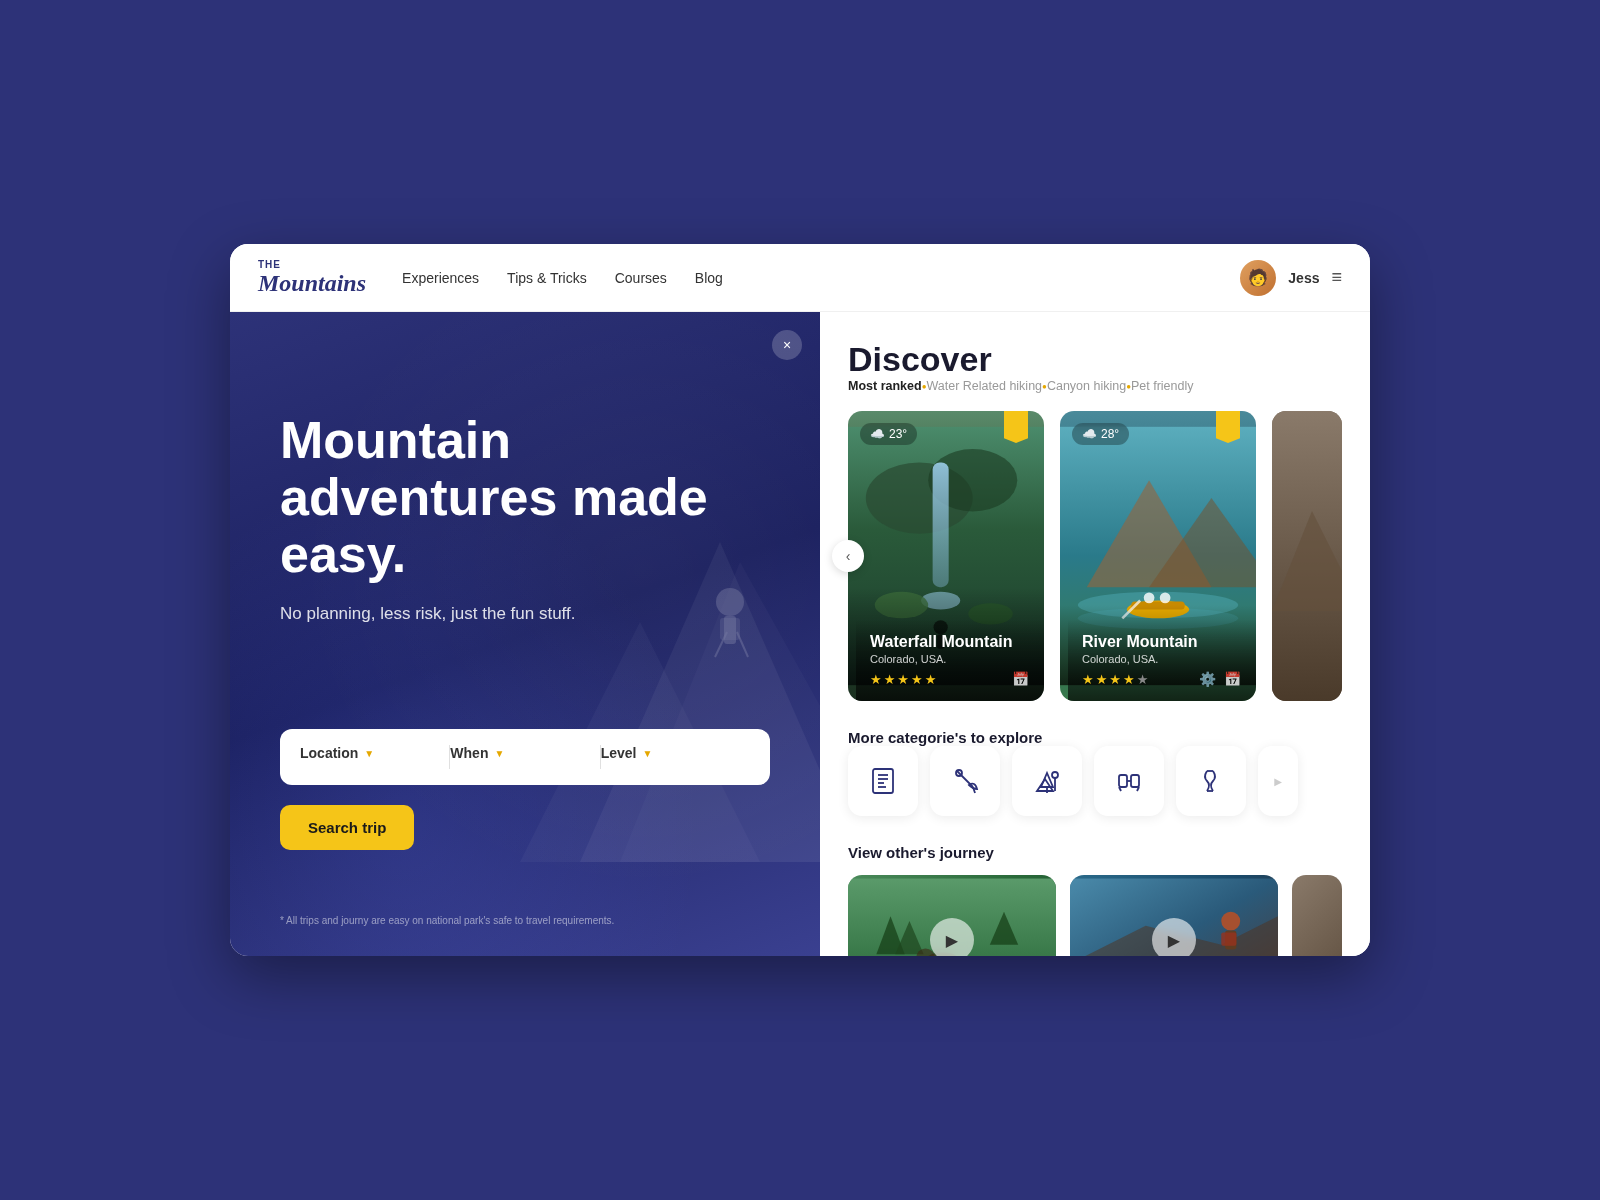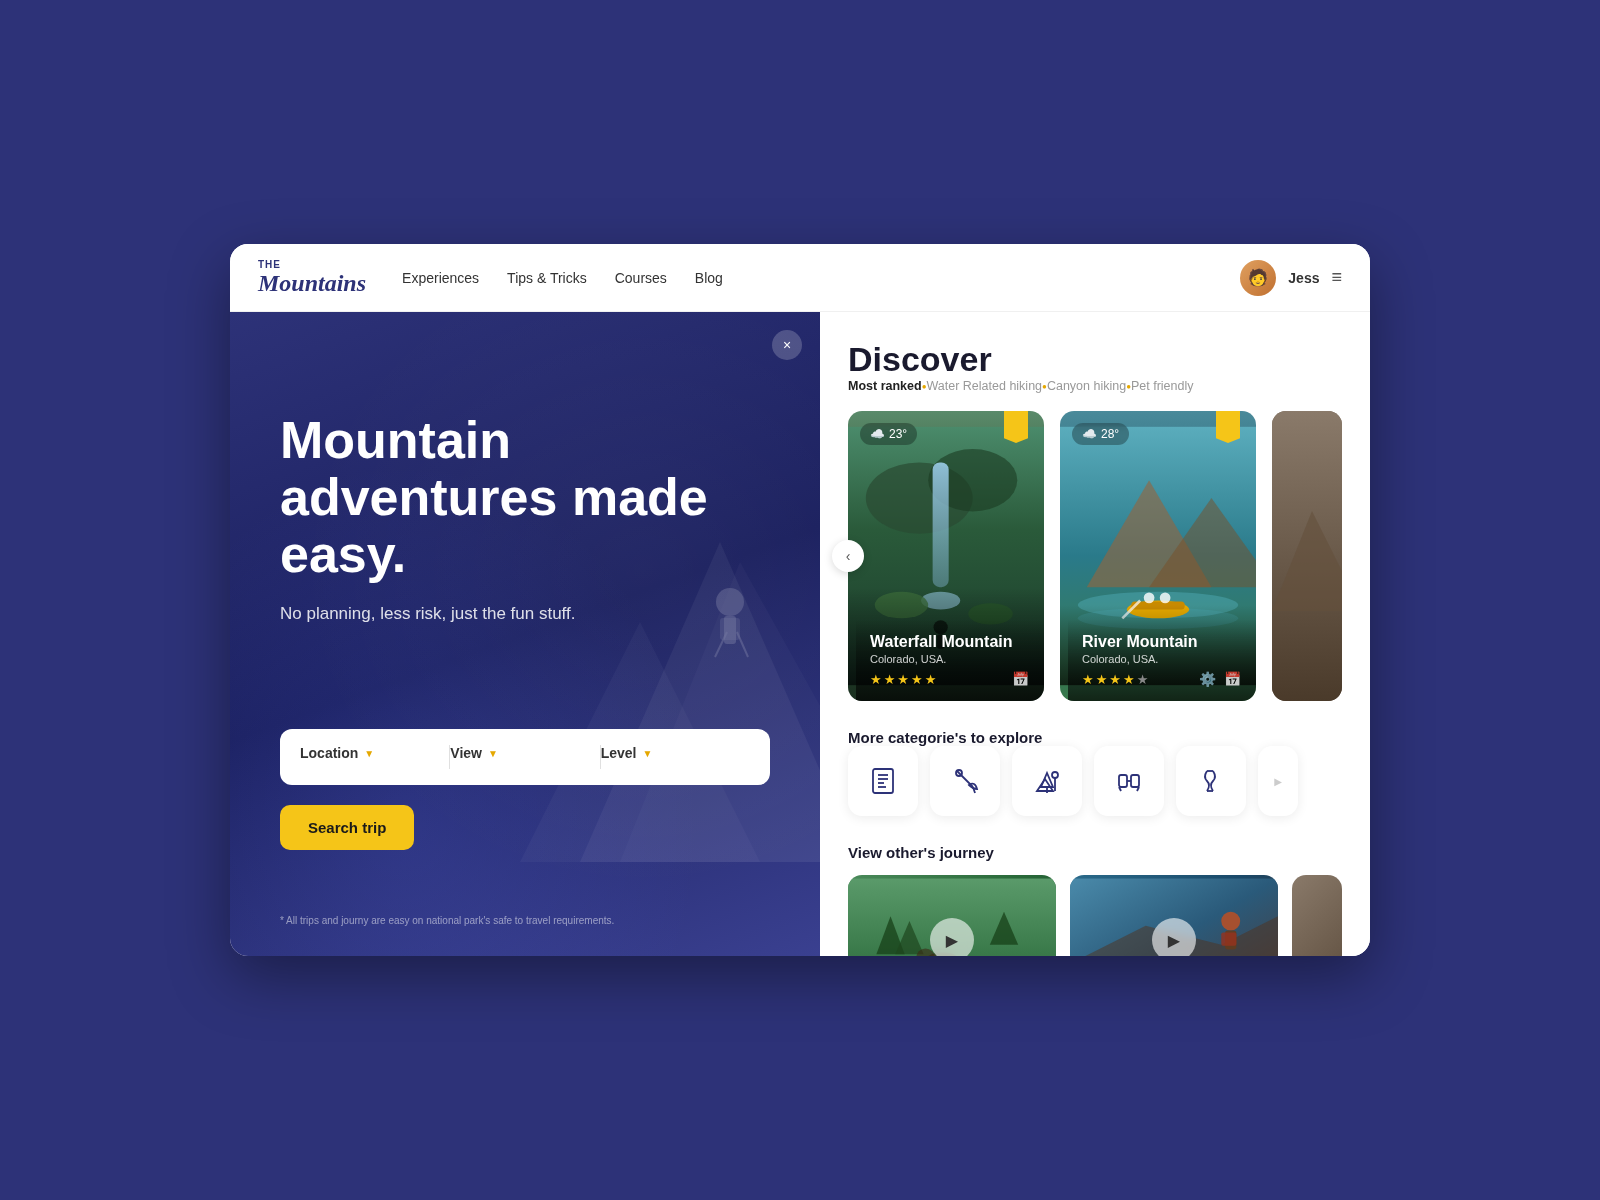--- a/index.html
+++ b/index.html
@@ -480,21 +480,21 @@
       </div>
 
       <div class="search-panel">
         <div class="search-bar">
           <div class="search-field">
             <span class="search-field-label">Location</span>
             <span class="chevron">▼</span>
           </div>
           <div class="field-divider"></div>
           <div class="search-field">
-            <span class="search-field-label">View</span>
+            <span class="search-field-label">When</span>
             <span class="chevron">▼</span>
           </div>
           <div class="field-divider"></div>
           <div class="search-field">
             <span class="search-field-label">Level</span>
             <span class="chevron">▼</span>
           </div>
         </div>
         <button class="search-btn">Search trip</button>
       </div>

